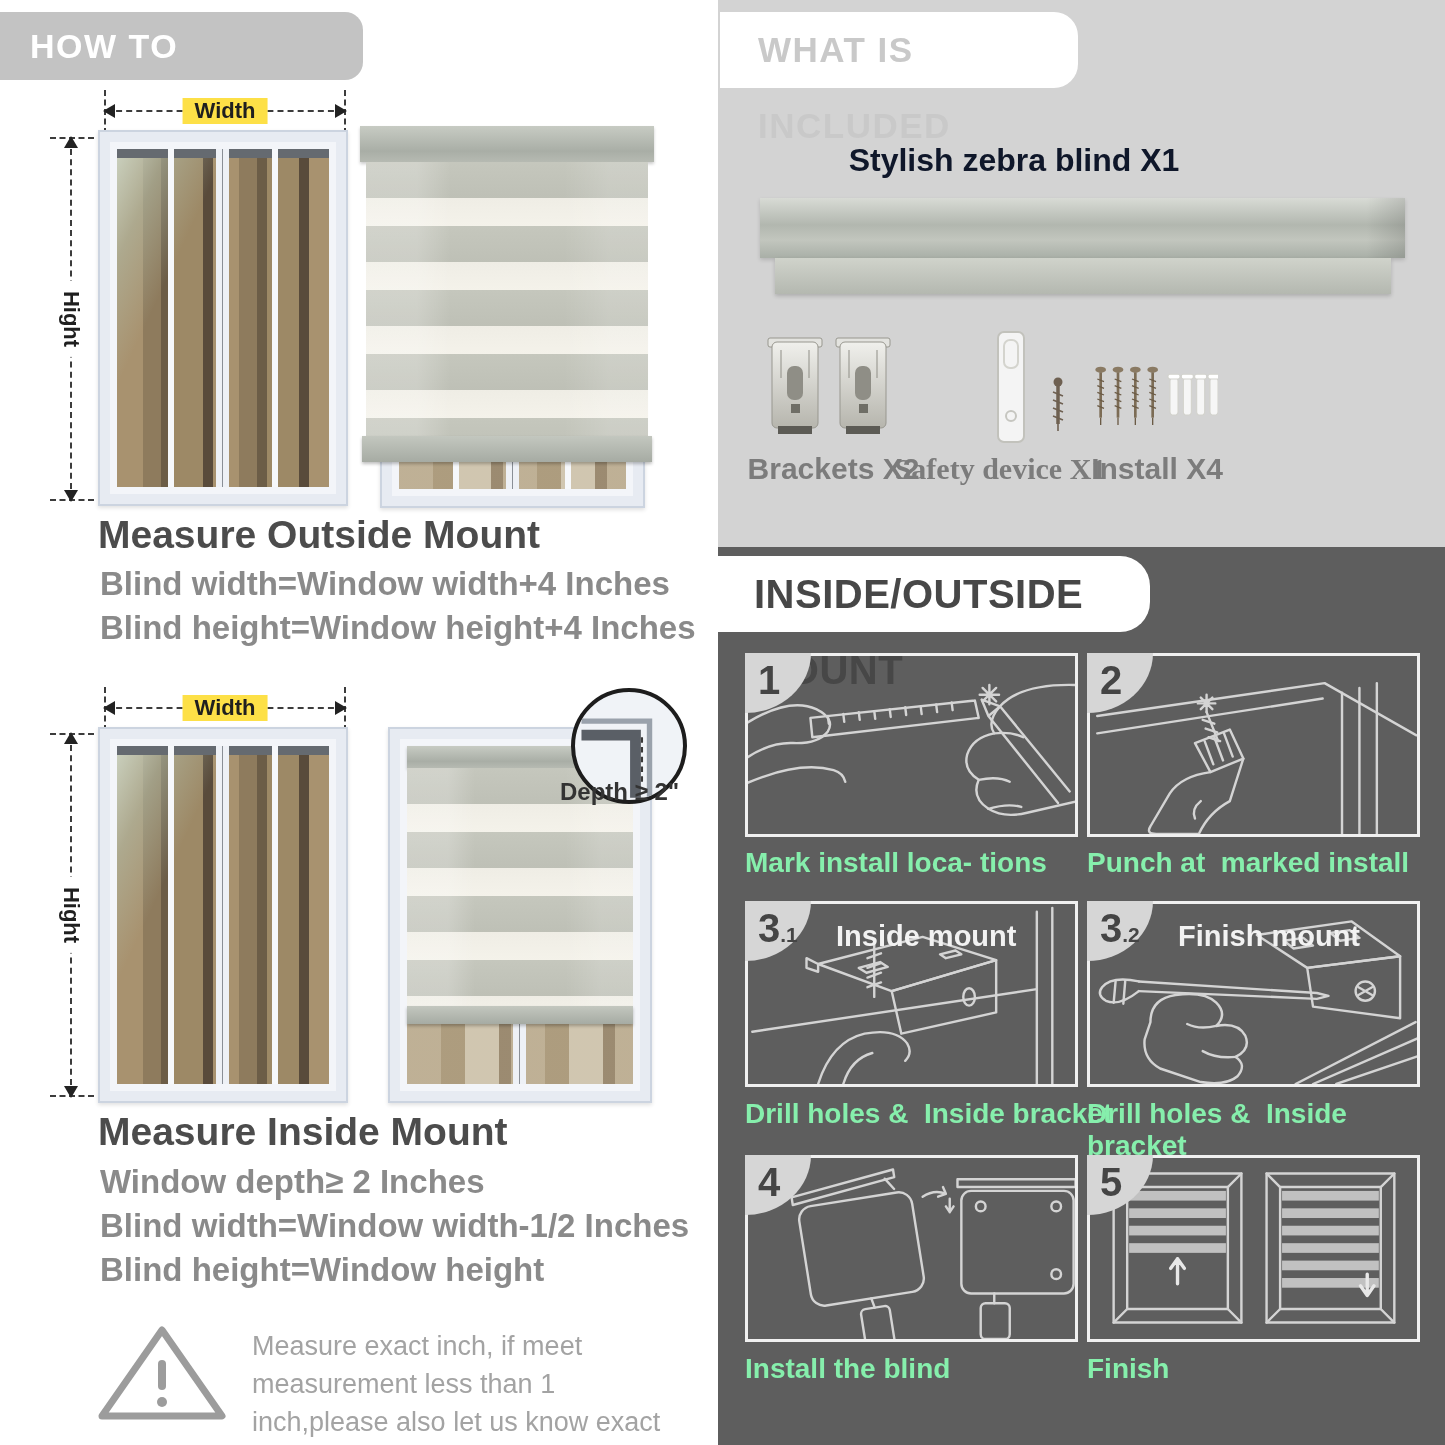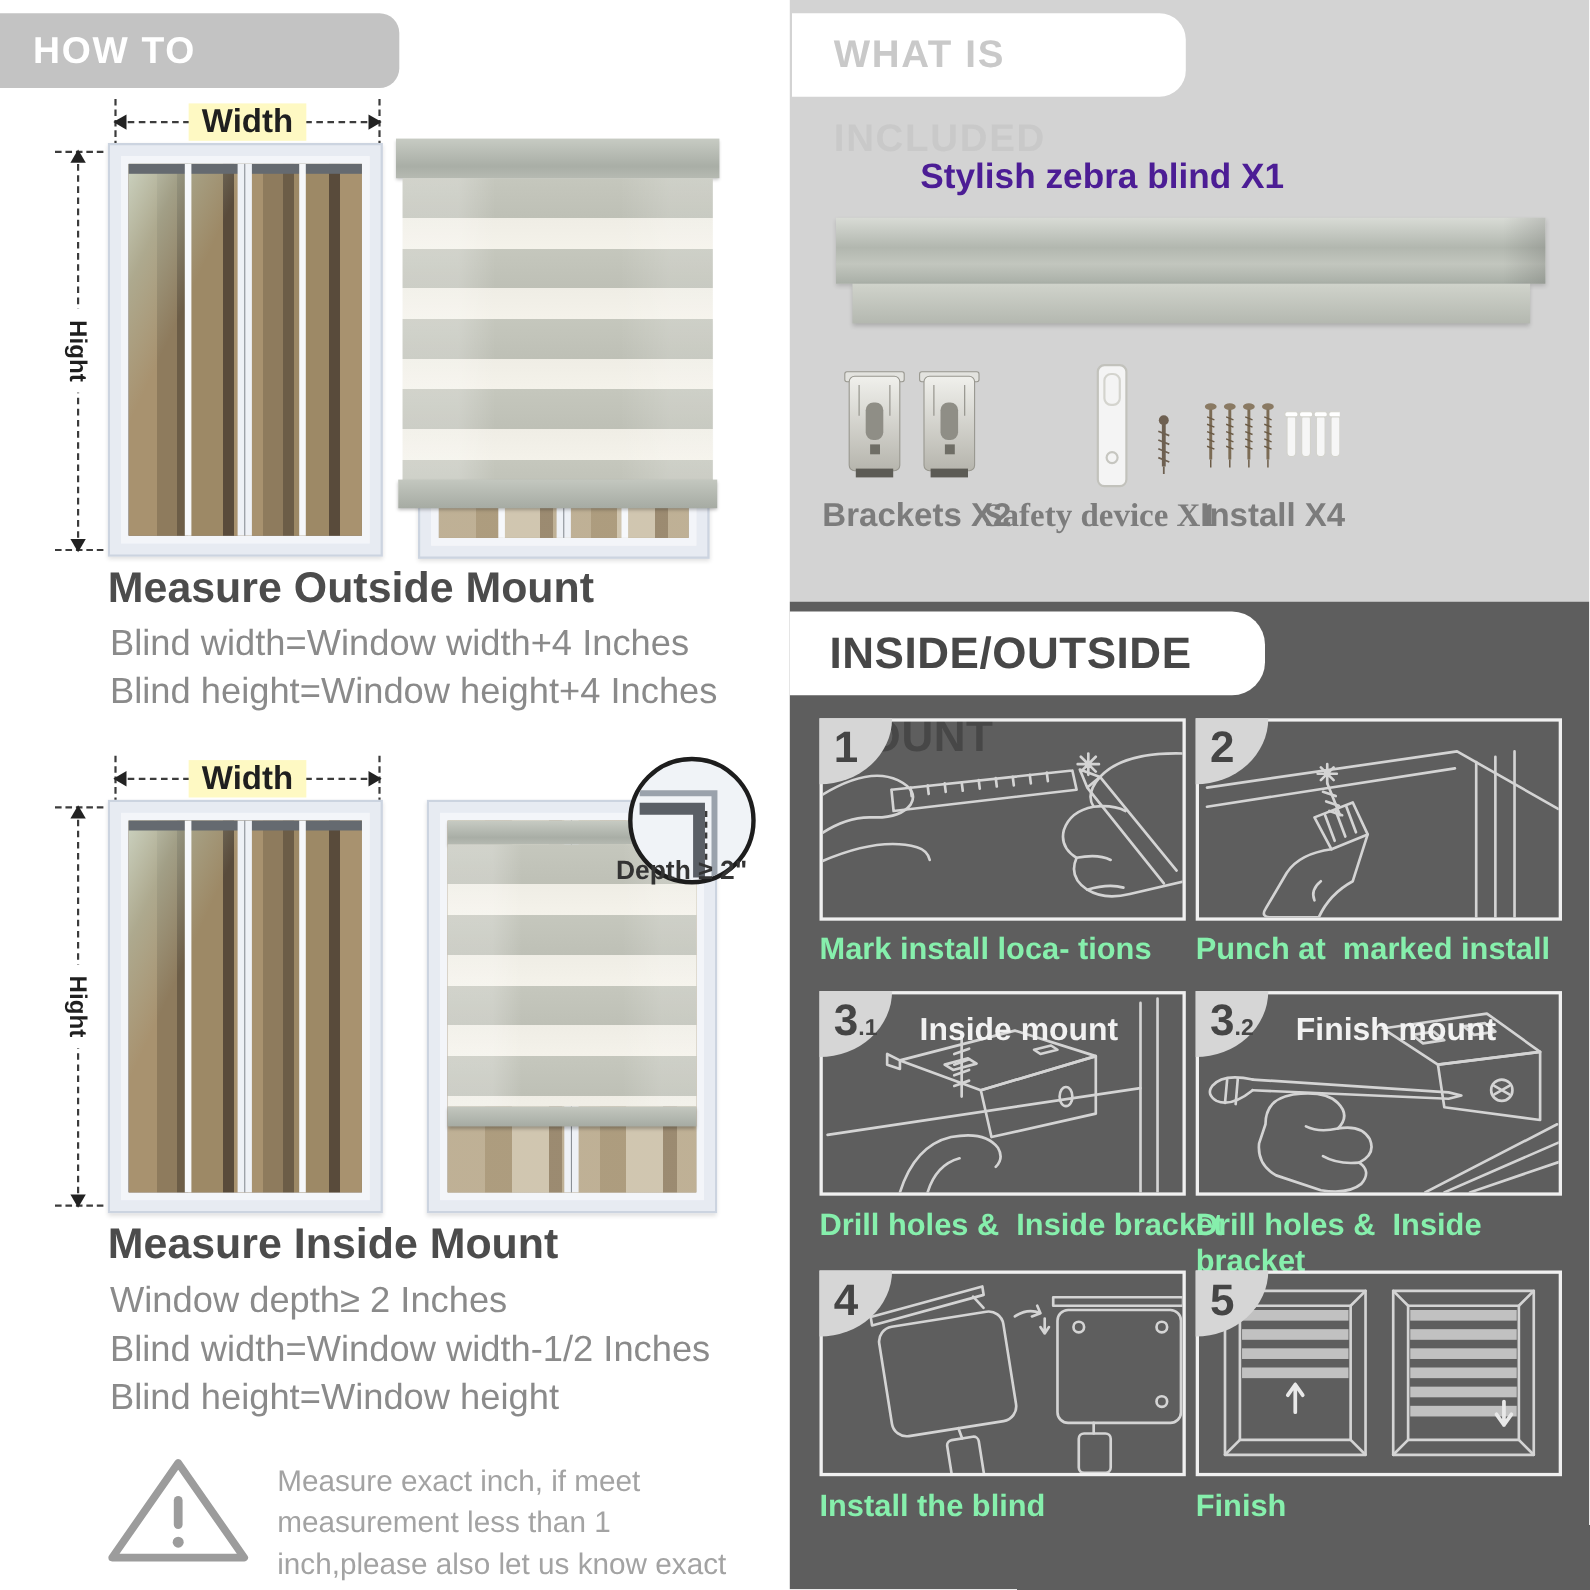--- a/index.html
+++ b/index.html
@@ -26,21 +26,21 @@
 
   
   .harrow{position:absolute;height:24px;}
   .harrow .shaft{position:absolute;left:2px;right:2px;top:10px;border-top:2px dashed #3c3c3c;}
   .harrow .ah{position:absolute;top:4px;width:0;height:0;border:7px solid transparent;}
   .harrow .ah.l{left:-1px;border-left:0;border-right:12px solid #222;}
   .harrow .ah.r{right:-1px;border-right:0;border-left:12px solid #222;}
   .harrow .t{position:absolute;top:-10px;height:44px;border-left:2px dashed #3c3c3c;}
   .harrow .t.l{left:0;} .harrow .t.r{right:0;}
   .harrow .lbl{position:absolute;left:50%;top:11px;transform:translate(-50%,-50%);
-               background:#fef9c3;padding:0 12px;font-weight:700;font-size:30px;color:#1f1f1f;}
+               background:#fde047;padding:0 12px;font-weight:700;font-size:22px;color:#1f1f1f;}
   .varrow{position:absolute;width:24px;}
   .varrow .shaft{position:absolute;top:2px;bottom:2px;left:10px;border-left:2px dashed #3c3c3c;}
   .varrow .ah{position:absolute;left:4px;width:0;height:0;border:7px solid transparent;}
   .varrow .ah.u{top:-1px;border-top:0;border-bottom:12px solid #222;}
   .varrow .ah.d{bottom:-1px;border-bottom:0;border-top:12px solid #222;}
   .varrow .t{position:absolute;left:-10px;width:44px;border-top:2px dashed #3c3c3c;}
   .varrow .t.u{top:0;} .varrow .t.d{bottom:0;}
   .varrow .lbl{position:absolute;left:11px;top:50%;transform:translate(-50%,-50%);
                background:#fff;padding:10px 0;font-weight:700;font-size:22px;color:#1f1f1f;
                writing-mode:vertical-rl;}
@@ -70,28 +70,28 @@
   
   .zcassette{position:absolute;background:linear-gradient(180deg,#c7cbc3 0%,#a9aea6 70%,#b6bab2 100%);box-shadow:0 2px 3px rgba(0,0,0,.2);}
   .zfabric{position:absolute;
      background:
        linear-gradient(90deg,rgba(255,255,255,.22) 0 18%,rgba(0,0,0,0) 30% 70%,rgba(255,255,255,.16) 86%),
        repeating-linear-gradient(180deg,#c5c7bd 0px,#bec0b6 36px,#efede5 36px,#f4f2ea 64px);}
   .zrail{position:absolute;background:linear-gradient(180deg,#c3c7bf,#a6aba3);box-shadow:0 2px 3px rgba(0,0,0,.25);}
 
   
   .title{position:absolute;font-weight:700;font-size:39px;color:#4c4c4c;}
-  .eq{position:absolute;font-weight:400;font-size:33px;color:#8a8a8a;}
+  .eq{position:absolute;font-weight:700;font-size:33px;color:#8a8a8a;}
   .warn-text{position:absolute;font-size:27px;color:#a3a3a3;line-height:1.4;}
   .depth-lbl{position:absolute;font-weight:700;font-size:24px;color:#333;}
   .magnify{position:absolute;border:4px solid #1d1d1d;border-radius:50%;background:#f0f3f7;overflow:hidden;}
 
   
-  .incl-title{position:absolute;left:4px;top:142px;width:560px;text-align:center;
-              font-weight:700;font-size:32px;color:#4c1d95;}
+  .incl-title{position:absolute;left:16px;top:142px;width:560px;text-align:center;
+              font-weight:700;font-size:32px;color:#0f172a;}
   .rail-top{position:absolute;left:42px;top:198px;width:645px;height:60px;
      background:linear-gradient(90deg,rgba(0,0,0,0) 94%,rgba(0,0,0,.12)),
                 linear-gradient(180deg,#d8dbd5 0%,#b2b7af 45%,#c2c6be 70%,#a9afa7 100%);
      box-shadow:0 2px 4px rgba(0,0,0,.15);}
   .rail-bottom{position:absolute;left:57px;top:258px;width:616px;height:36px;
      background:linear-gradient(180deg,#d0d3cb,#b4b8b0);box-shadow:0 2px 4px rgba(0,0,0,.18);}
   .item-label{position:absolute;top:452px;text-align:center;font-weight:700;font-size:30px;color:#7c7c7c;}
 
   
   .step{position:absolute;border:3px solid #f0f0f0;box-sizing:border-box;}

